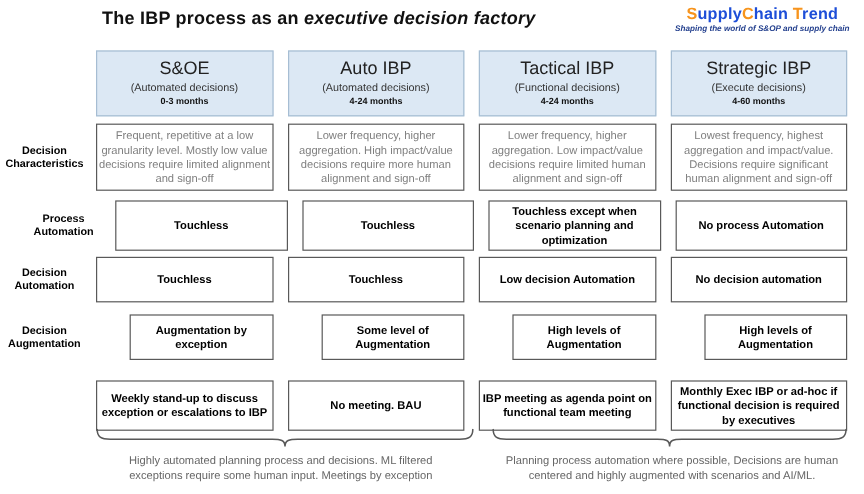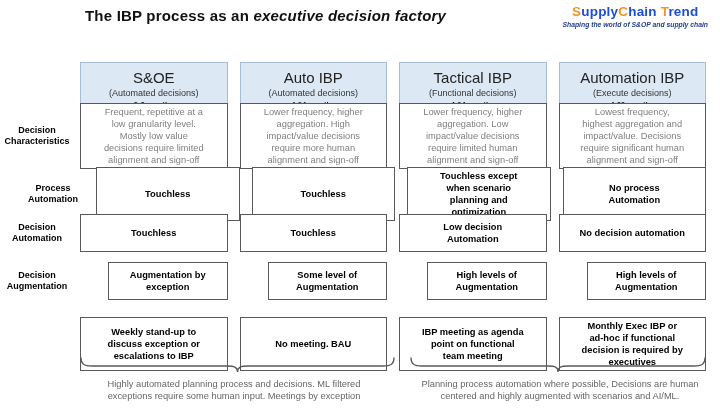--- a/index.html
+++ b/index.html
@@ -13,38 +13,38 @@
   
   #logo{position:absolute;right:12px;top:5px;text-align:center;line-height:1.05;}
   #logo .wordmark{font-size:13.5px;font-weight:bold;letter-spacing:.2px;}
   #logo .tagline{font-size:6.8px;font-weight:bold;font-style:italic;color:#24408e;margin-top:2px;}
   .lg-o{color:#f7941d;} .lg-n{color:#1d4ed8;}
 
   
   .band{position:absolute;left:0;right:0;display:grid;
         grid-template-columns:62px repeat(4,1fr);column-gap:12px;
         padding:0 14px 0 6px;}
-  .band-header{top:42px;height:55px;margin-top:20px;}
+  .band-header{top:42px;height:55px;}
   .band-r0{top:103px;height:56px;}
   .band-r1{top:167px;height:38px;margin-left:16px;}
   .band-r2{top:214px;height:38px;}
   .band-r3{top:262px;height:38px;gap:40px;}
   .band-r4{top:317px;height:38px;}
 
   .rowlabel{display:flex;align-items:center;justify-content:center;text-align:center;
             font-size:9px;font-weight:bold;color:#000;line-height:1.25;}
 
   .hbox{background:#dce8f4;border:1px solid #a6bdd3;display:flex;flex-direction:column;
         align-items:center;justify-content:center;text-align:center;padding:2px 4px;}
   .htitle{font-size:15px;color:#222;line-height:1.1;}
   .hsub{font-size:9px;color:#333;margin-top:1px;}
   .hmonths{font-size:7.5px;font-weight:bold;color:#111;margin-top:2px;}
 
   .cell{background:#fff;border:1px solid #595959;display:flex;align-items:center;
-        justify-content:center;text-align:center;padding:2px 20px;font-size:9.3px;line-height:1.3;}
+        justify-content:center;text-align:center;padding:2px 0;font-size:9.3px;line-height:1.3;}
   .band-r0 .cell{color:#7f7f7f;font-weight:normal;}
   .bold-cells .cell{color:#000;font-weight:bold;}
 
   
   .brace{position:absolute;top:357px;}
   #brace-left{left:80px;}
   #brace-right{left:410px;}
 
   
   .footnote{position:absolute;top:378px;font-size:9.3px;color:#666;line-height:1.3;text-align:center;}
@@ -78,21 +78,21 @@
       <div class="htitle">Auto IBP</div>
       <div class="hsub">(Automated decisions)</div>
       <div class="hmonths">4-24 months</div>
     </div>
     <div class="hbox">
       <div class="htitle">Tactical IBP</div>
       <div class="hsub">(Functional decisions)</div>
       <div class="hmonths">4-24 months</div>
     </div>
     <div class="hbox">
-      <div class="htitle">Automation IBP</div>
+      <div class="htitle">Strategic IBP</div>
       <div class="hsub">(Execute decisions)</div>
       <div class="hmonths">4-60 months</div>
     </div>
   </div>
 
   <div class="band band-r0">
     <div class="rowlabel">Decision Characteristics</div>
     <div class="cell">Frequent, repetitive at a low granularity level. Mostly low value decisions require limited alignment and sign-off</div>
     <div class="cell">Lower frequency, higher aggregation. High impact/value decisions require more human alignment and sign-off</div>
     <div class="cell">Lower frequency, higher aggregation. Low impact/value decisions require limited human alignment and sign-off</div>

